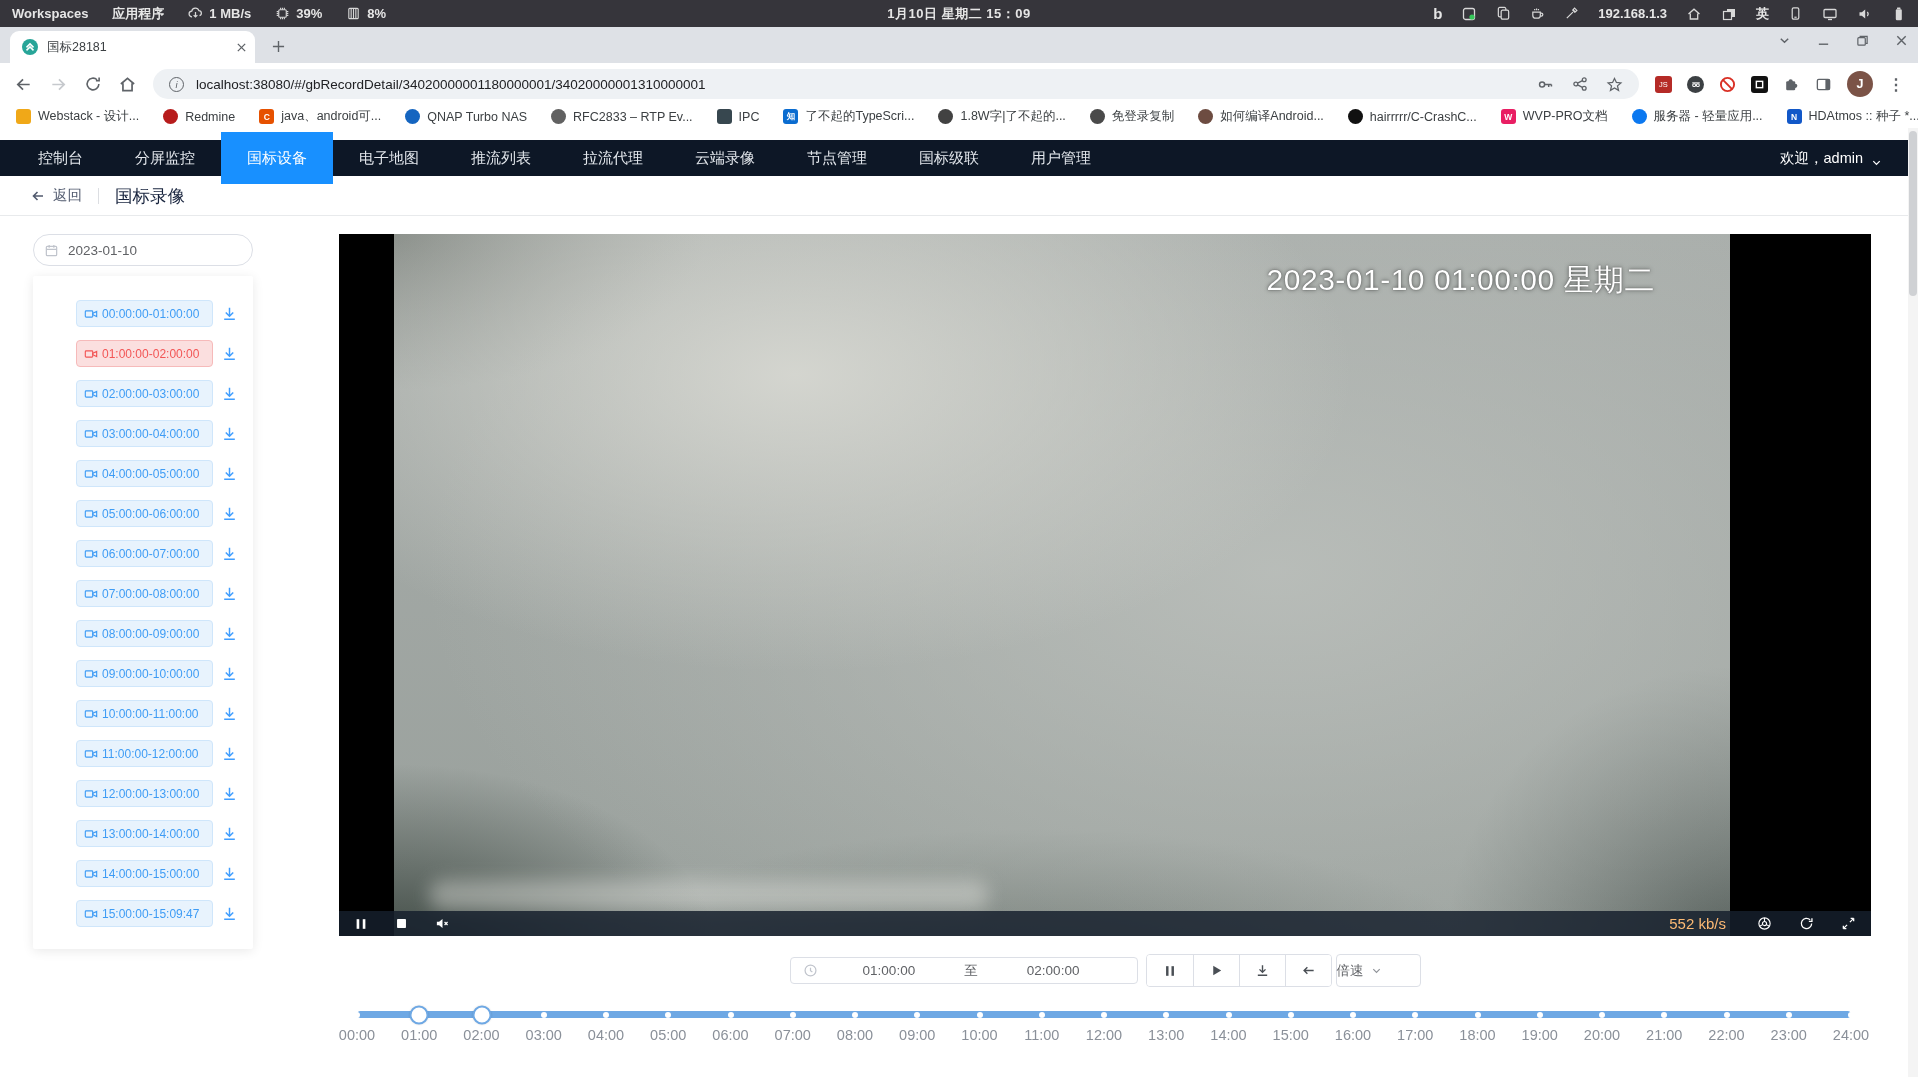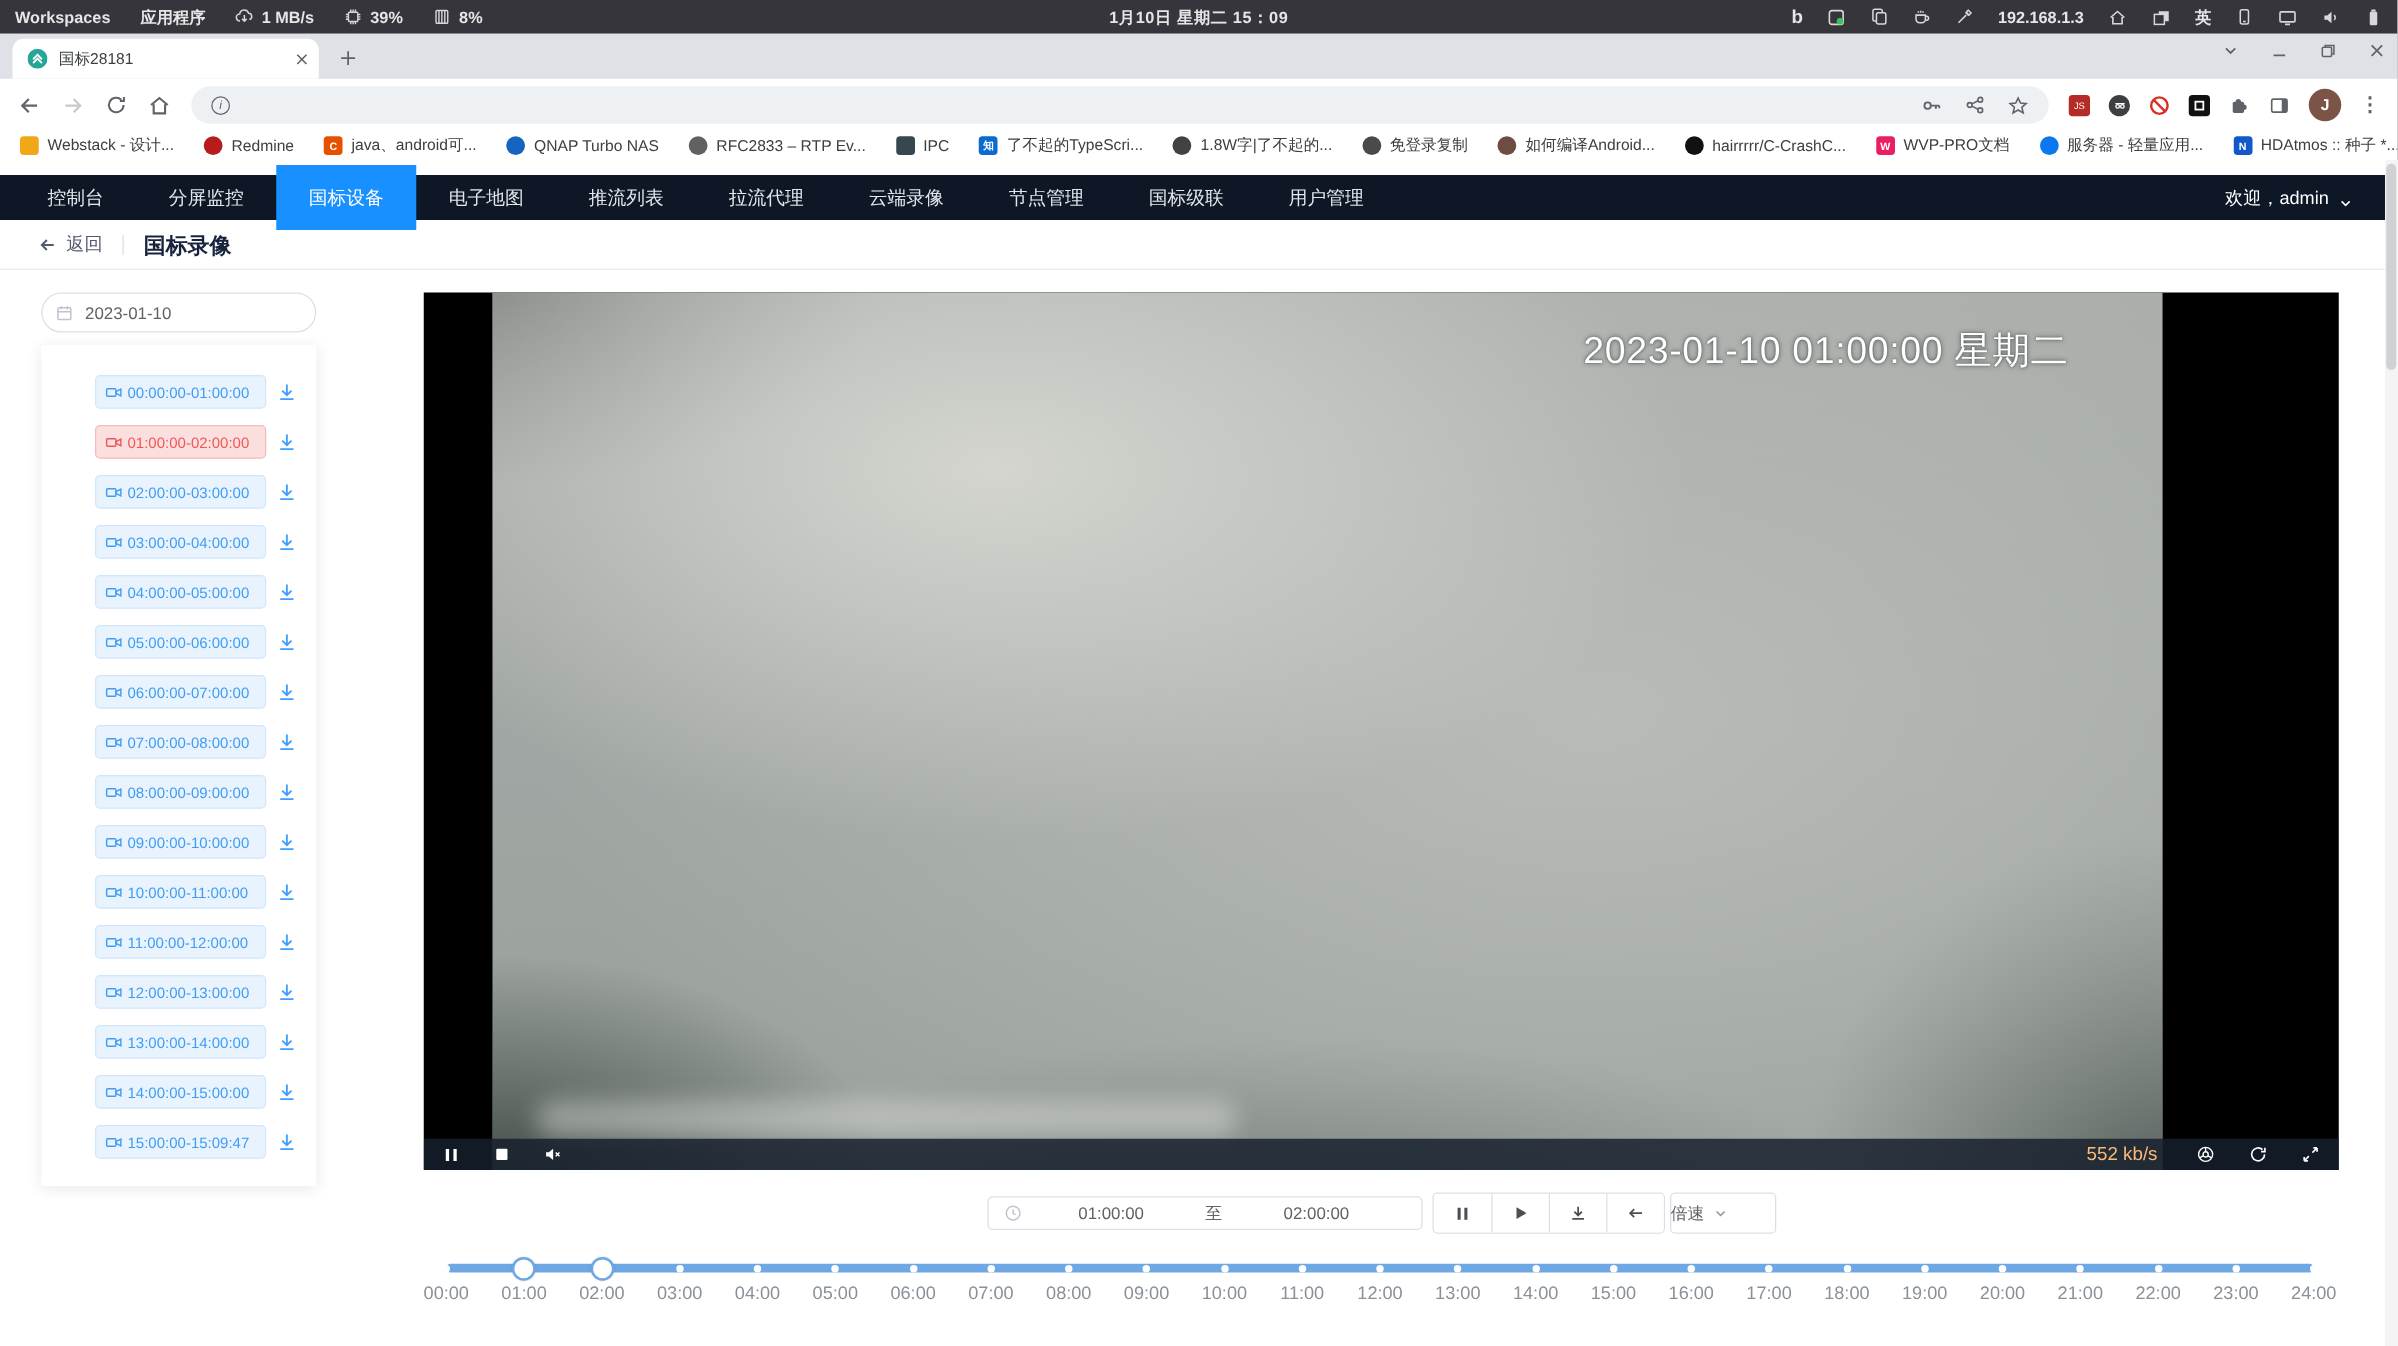--- a/index.html
+++ b/index.html
@@ -55,21 +55,21 @@
   .nav-item{height:52px;display:flex;align-items:center;padding:0 26px;cursor:pointer}
   .nav-item.active{background:#1890ff;color:#fff}
   .nav-welcome{margin-left:auto;margin-right:36px;display:flex;align-items:flex-end;gap:8px;
     color:#fff;font-size:14.5px;cursor:pointer}
 
   
   .subheader{height:40px;background:#fff;border-bottom:1px solid #e8eaec;display:flex;
     align-items:center;padding-left:30px;gap:16px}
   .back-link{display:flex;align-items:center;gap:7px;color:#515a6e;font-size:14.5px;cursor:pointer}
   .vdiv{width:1px;height:16px;background:#dcdee2}
-  .page-title{font-size:17.5px;font-weight:700;color:#17233d}
+  .page-title{font-size:17.5px;font-weight:400;color:#17233d}
 
   
   .content{display:flex;padding:18px 0 0 33px;background:#fff}
   .sidebar{width:220px;flex:none}
   .date-input{height:32px;border:1px solid #dcdfe6;border-radius:16px;background:#fff;display:flex;
     align-items:center;padding:0 10px;gap:9px;color:#606266;font-size:13.5px;cursor:pointer}
   .slot-card{margin-top:10px;background:#fff;border-radius:2px;padding:24px 0 9px;
     box-shadow:0 2px 12px rgba(0,0,0,.09)}
   .slot-row{display:flex;align-items:center;margin:0 14px 13px 43px;height:27px}
   .slot-pill{width:137px;height:27px;display:flex;align-items:center;gap:4px;padding:0 7px;
@@ -249,20 +249,21 @@
     </svg>
   <svg width="18" height="18" viewBox="0 0 20 20" fill="none" stroke="#5f6368" stroke-width="1.8">
       <path d="M16.5 10a6.5 6.5 0 1 1-2-4.7"></path>
       <path d="M16.8 2.8v3.6h-3.6"></path>
     </svg>
   <svg width="19" height="19" viewBox="0 0 20 20" fill="none" stroke="#5f6368" stroke-width="1.8">
       <path d="M3 9.5 10 3.6 17 9.5M5.2 8.8V16.5h9.6V8.8"></path>
     </svg>
   <div class="omnibox">
     <span class="info-circle">i</span>
+    <span class="url">localhost:38080/#/gbRecordDetail/34020000001180000001/34020000001310000001</span>
     <span class="omni-right">
       <svg width="17" height="17" viewBox="0 0 16 16" fill="none" stroke="#5f6368" stroke-width="1.4">
           <circle cx="4.8" cy="8" r="2.4"></circle>
           <path d="M7.2 8h6.4M11 8v2.4M13.6 8v1.9"></path>
         </svg>
       <svg width="16" height="16" viewBox="0 0 16 16" fill="none" stroke="#5f6368" stroke-width="1.3">
           <circle cx="12.2" cy="3.8" r="1.9"></circle>
           <circle cx="12.2" cy="12.2" r="1.9"></circle>
           <circle cx="3.8" cy="8" r="1.9"></circle>
           <path d="M5.6 7.1l4.8-2.5M5.6 8.9l4.8 2.5"></path>

